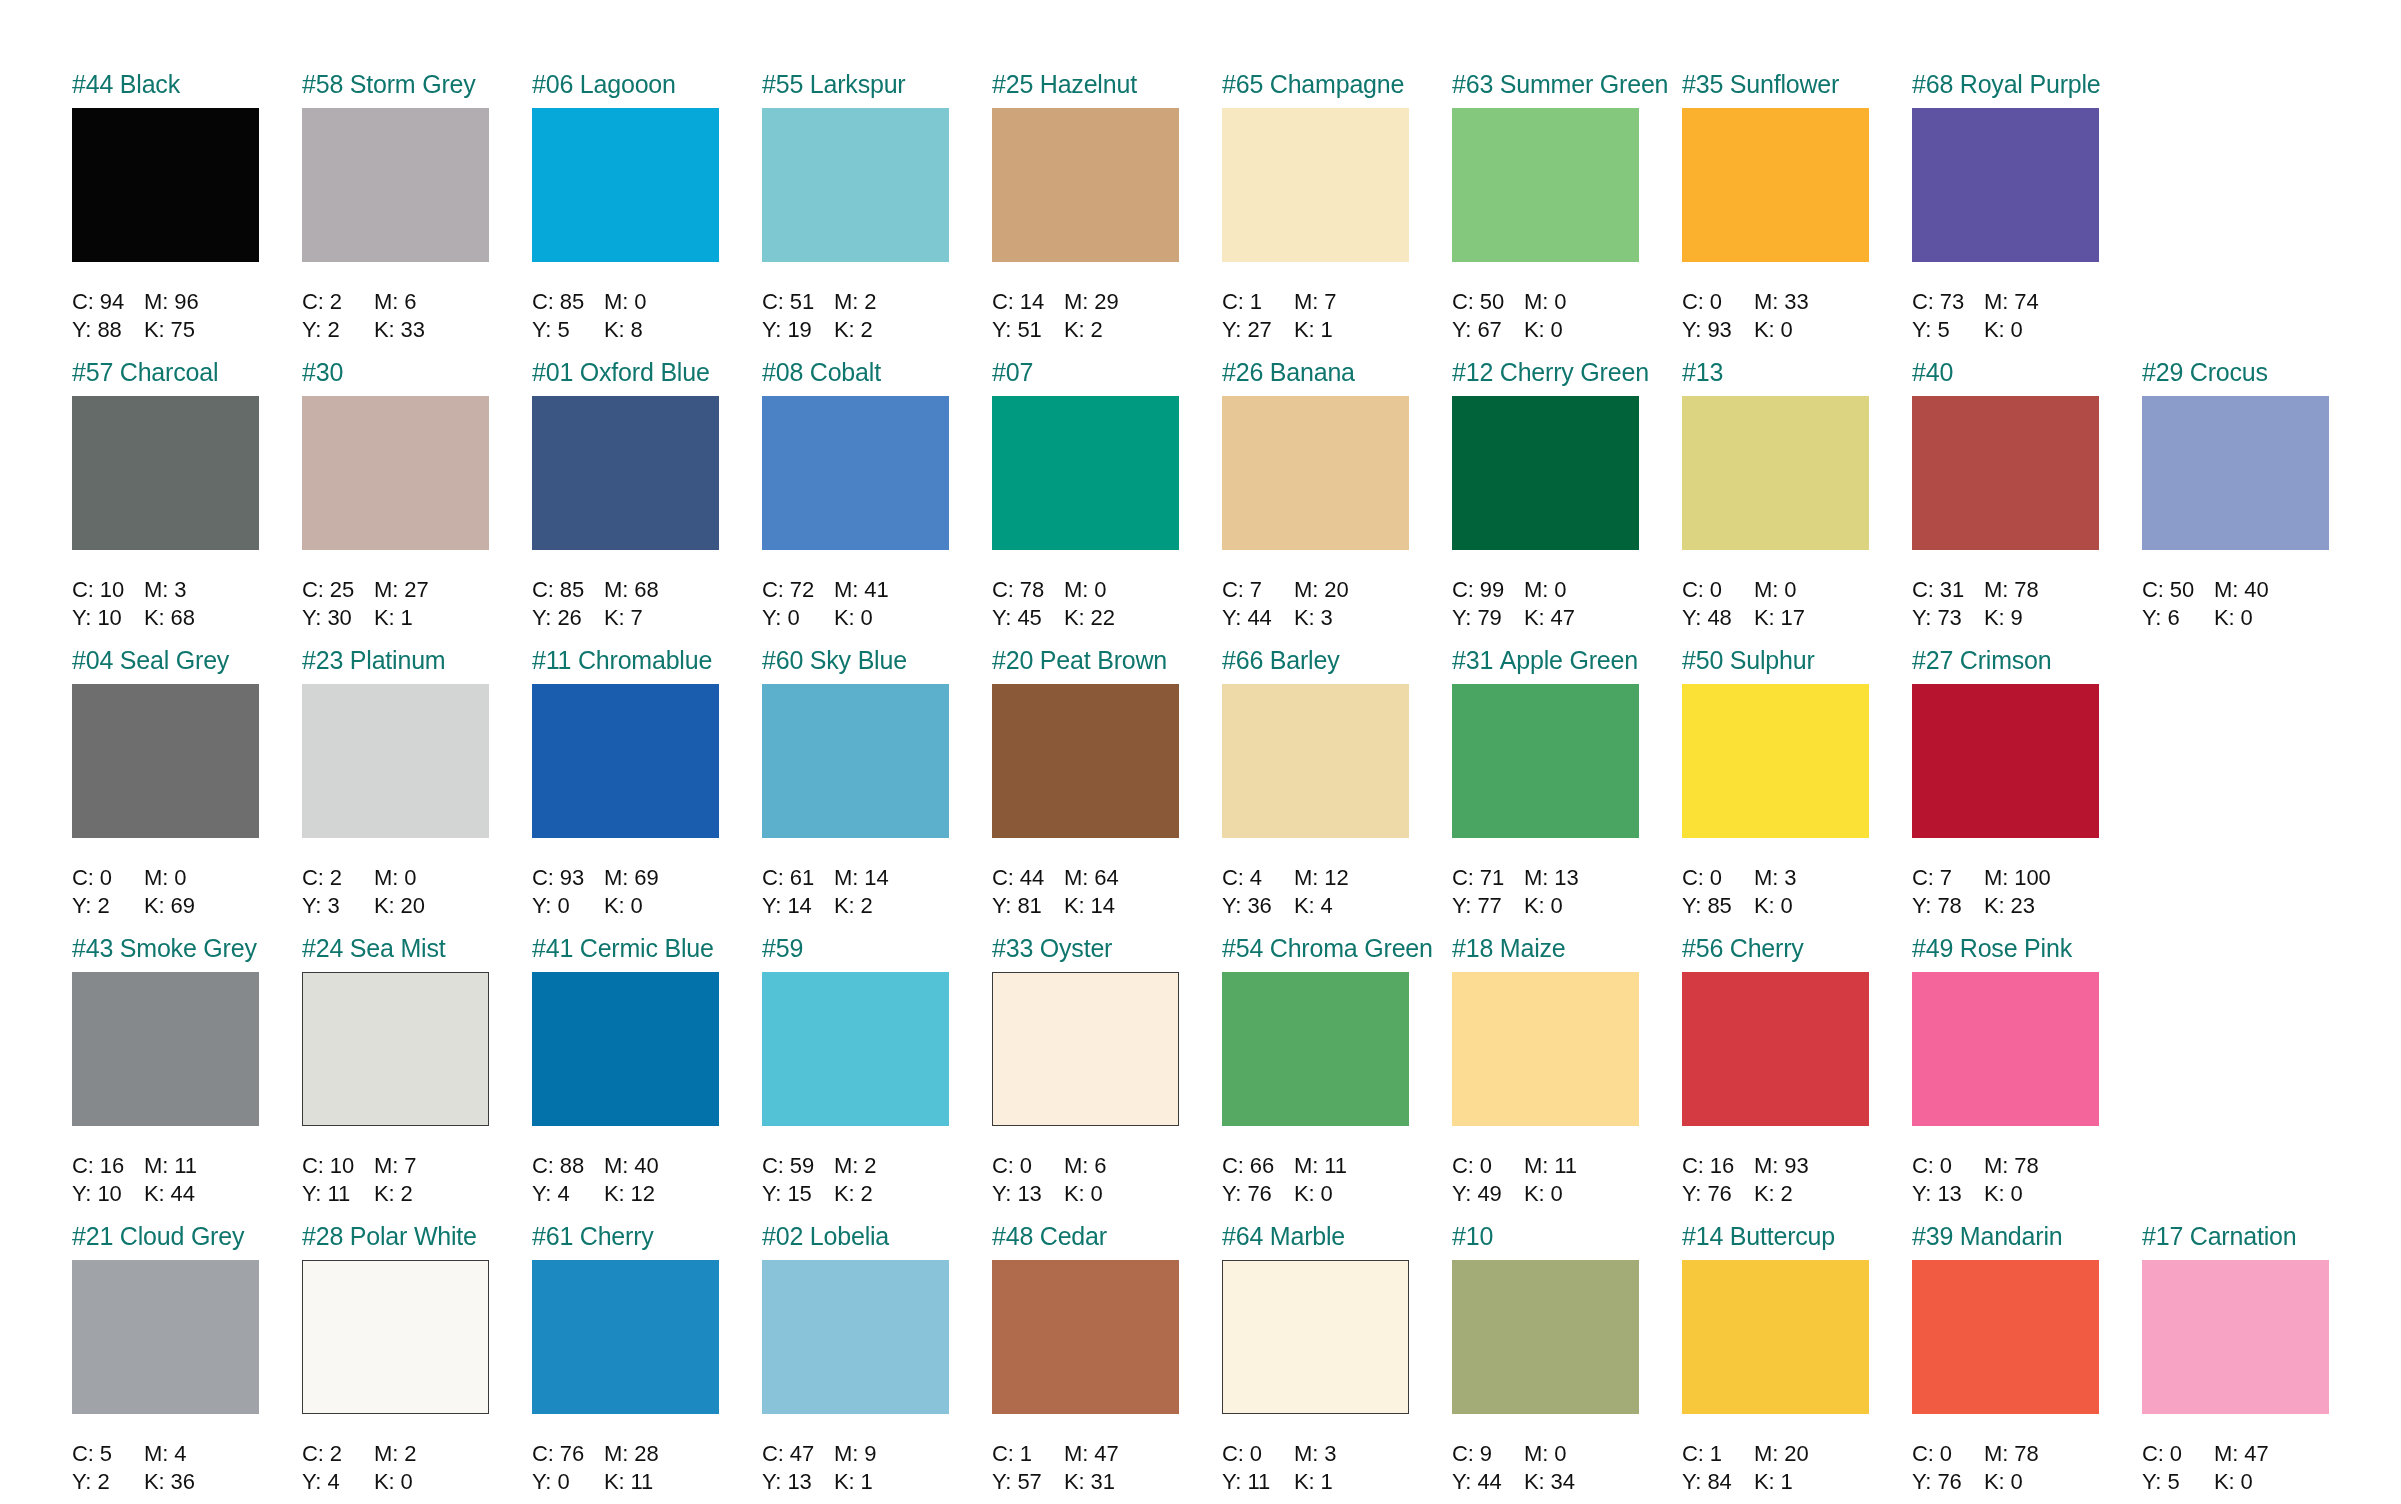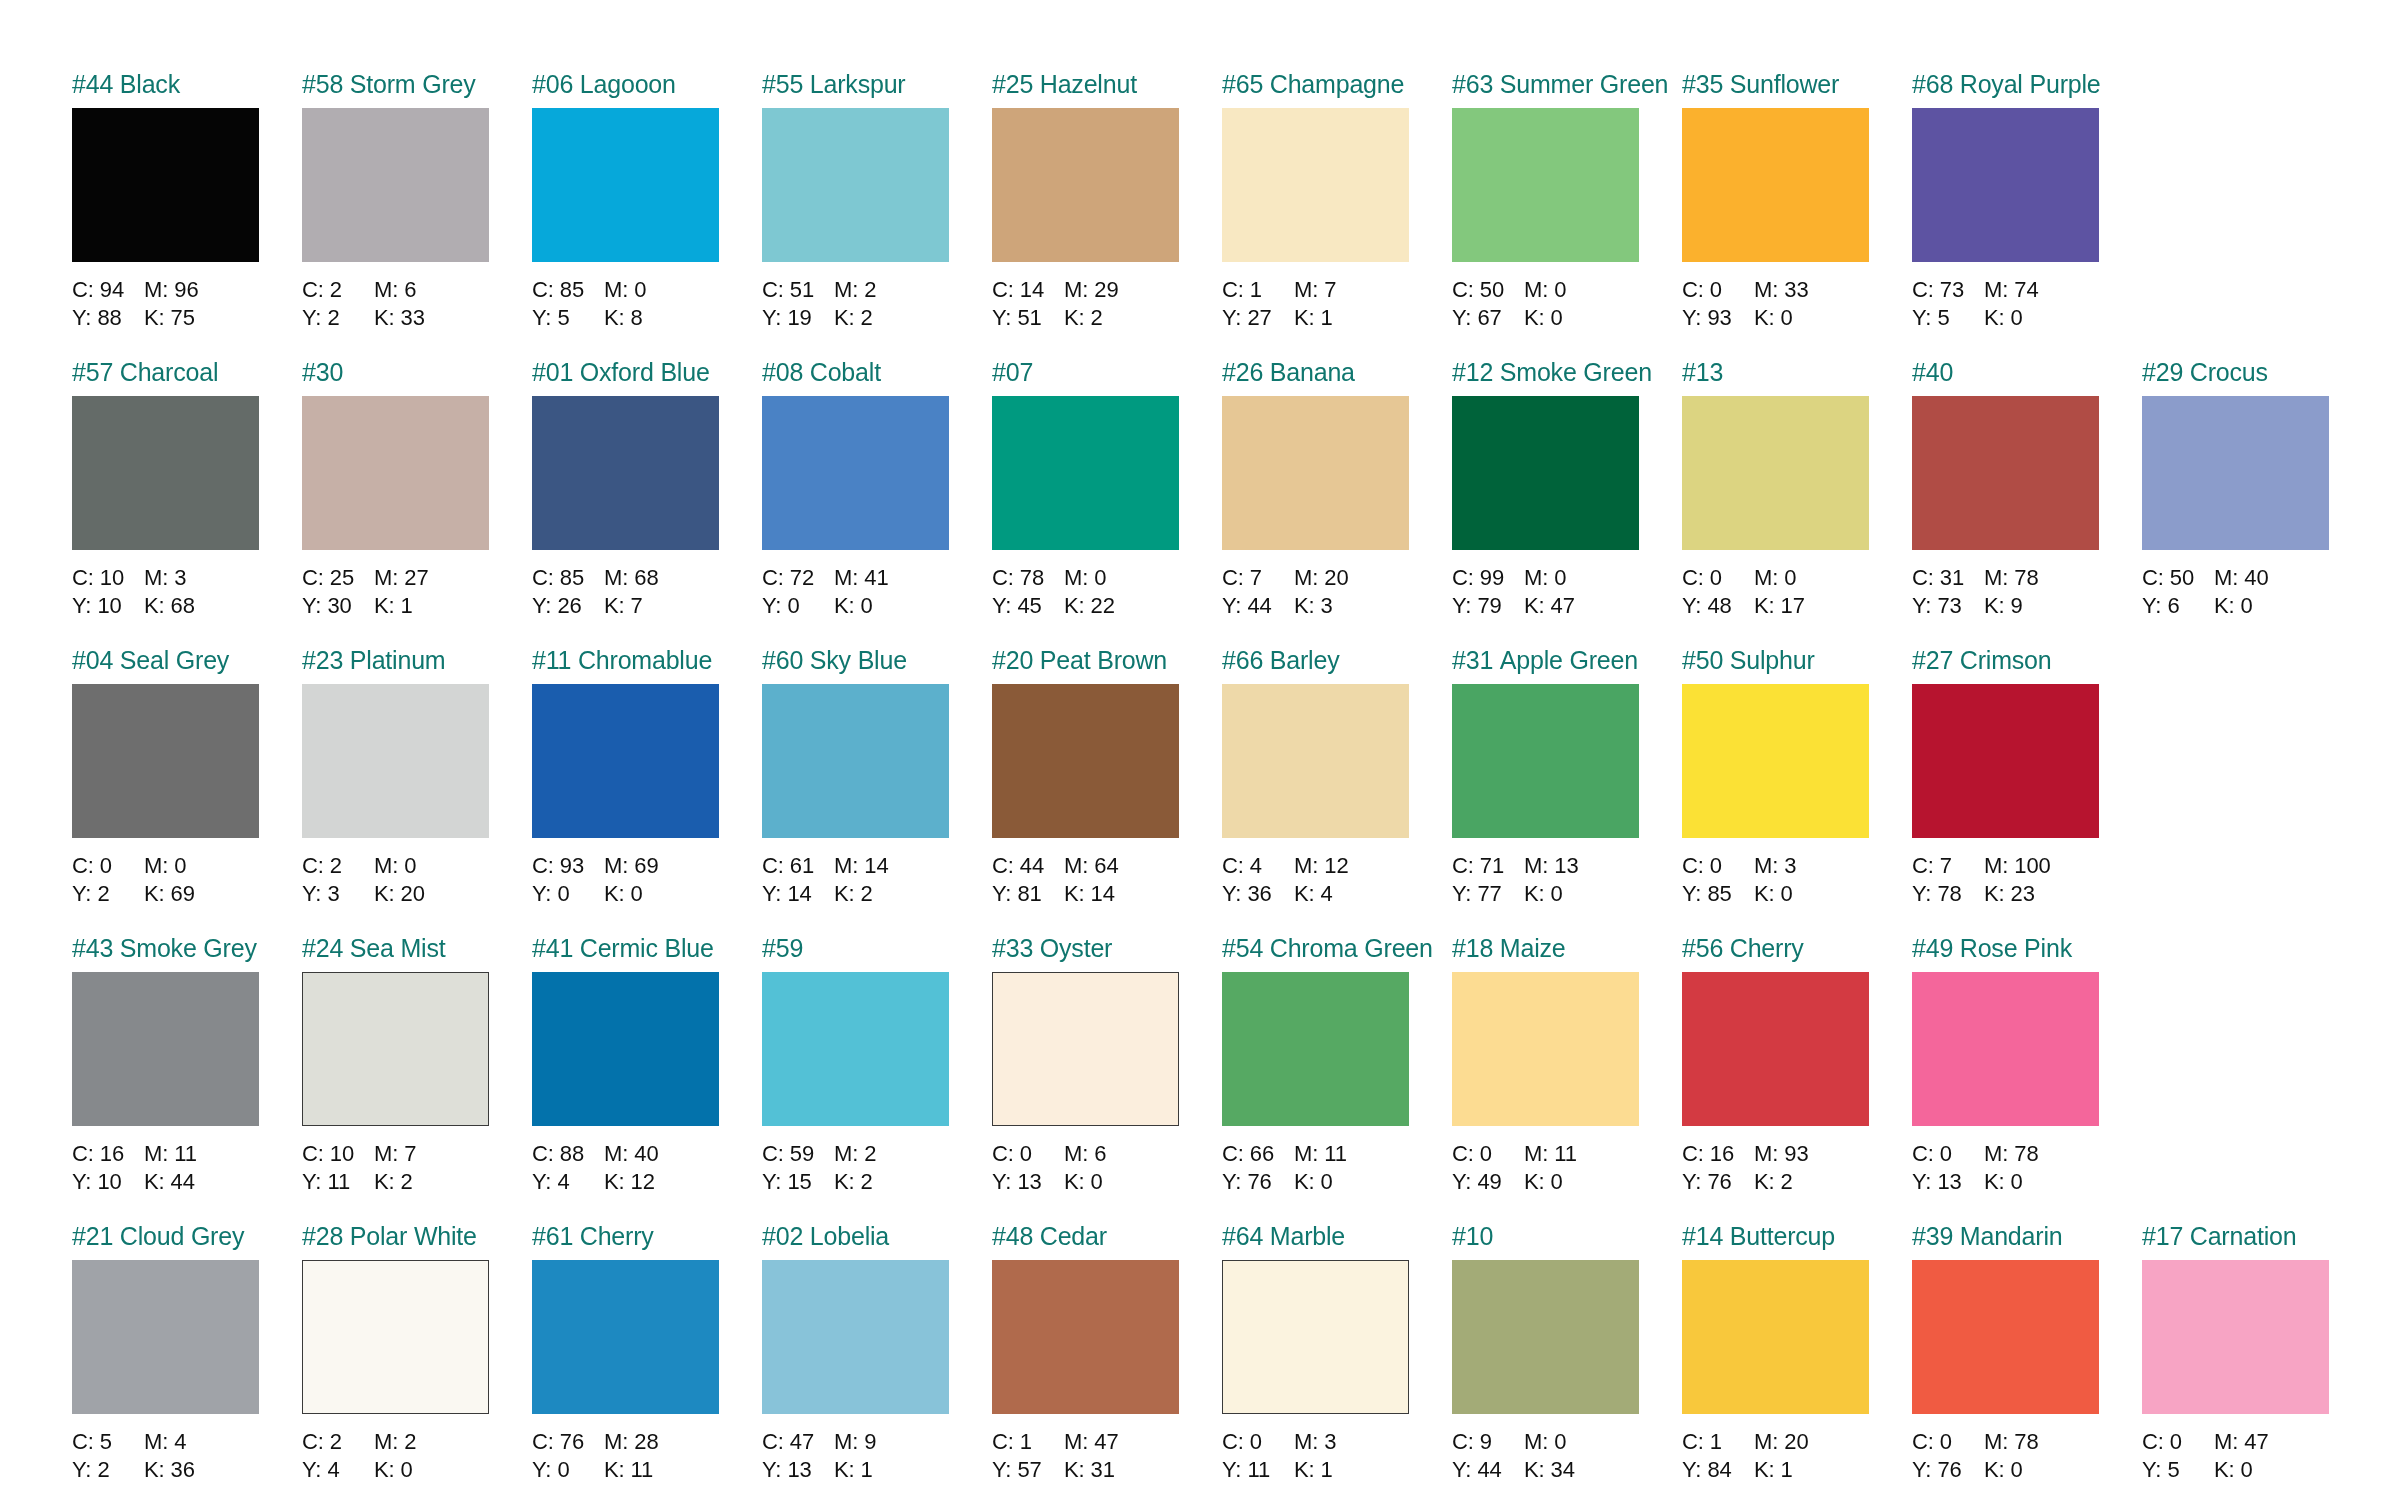--- a/index.html
+++ b/index.html
@@ -54,21 +54,21 @@
   .swatch-chip {
     width: 187px;
     height: 154px;
     flex: 0 0 154px;
   }
   .swatch-chip.bordered {
     border: 1.4px solid #3a3a3a;
   }
 
   .swatch-values {
-    margin-top: 14px;
+    margin-top: 26px;
     font-size: 22px;
     line-height: 1.28;
     color: #111111;
     white-space: nowrap;
     letter-spacing: -0.1px;
   }
   .swatch-values .vrow {
     display: block;
   }
   .swatch-values .k1 { display: inline-block; min-width: 72px; }
@@ -195,21 +195,21 @@
       </div>
       <div class="swatch-cell">
         <div class="swatch-title"><span class="code">#26</span><span class="name">Banana</span></div>
         <div class="swatch-chip" style="background-color: rgb(230, 199, 149);"></div>
         <div class="swatch-values">
           <span class="vrow"><span class="k1">C: 7</span><span class="k2">M: 20</span></span>
           <span class="vrow"><span class="k1">Y: 44</span><span class="k2">K: 3</span></span>
         </div>
       </div>
       <div class="swatch-cell">
-        <div class="swatch-title"><span class="code">#12</span><span class="name">Smoke Green</span></div>
+        <div class="swatch-title"><span class="code">#12</span><span class="name">Cherry Green</span></div>
         <div class="swatch-chip" style="background-color: rgb(0, 99, 58);"></div>
         <div class="swatch-values">
           <span class="vrow"><span class="k1">C: 99</span><span class="k2">M: 0</span></span>
           <span class="vrow"><span class="k1">Y: 79</span><span class="k2">K: 47</span></span>
         </div>
       </div>
       <div class="swatch-cell">
         <div class="swatch-title"><span class="code">#13</span><span class="name"></span></div>
         <div class="swatch-chip" style="background-color: rgb(220, 212, 129);"></div>
         <div class="swatch-values">

